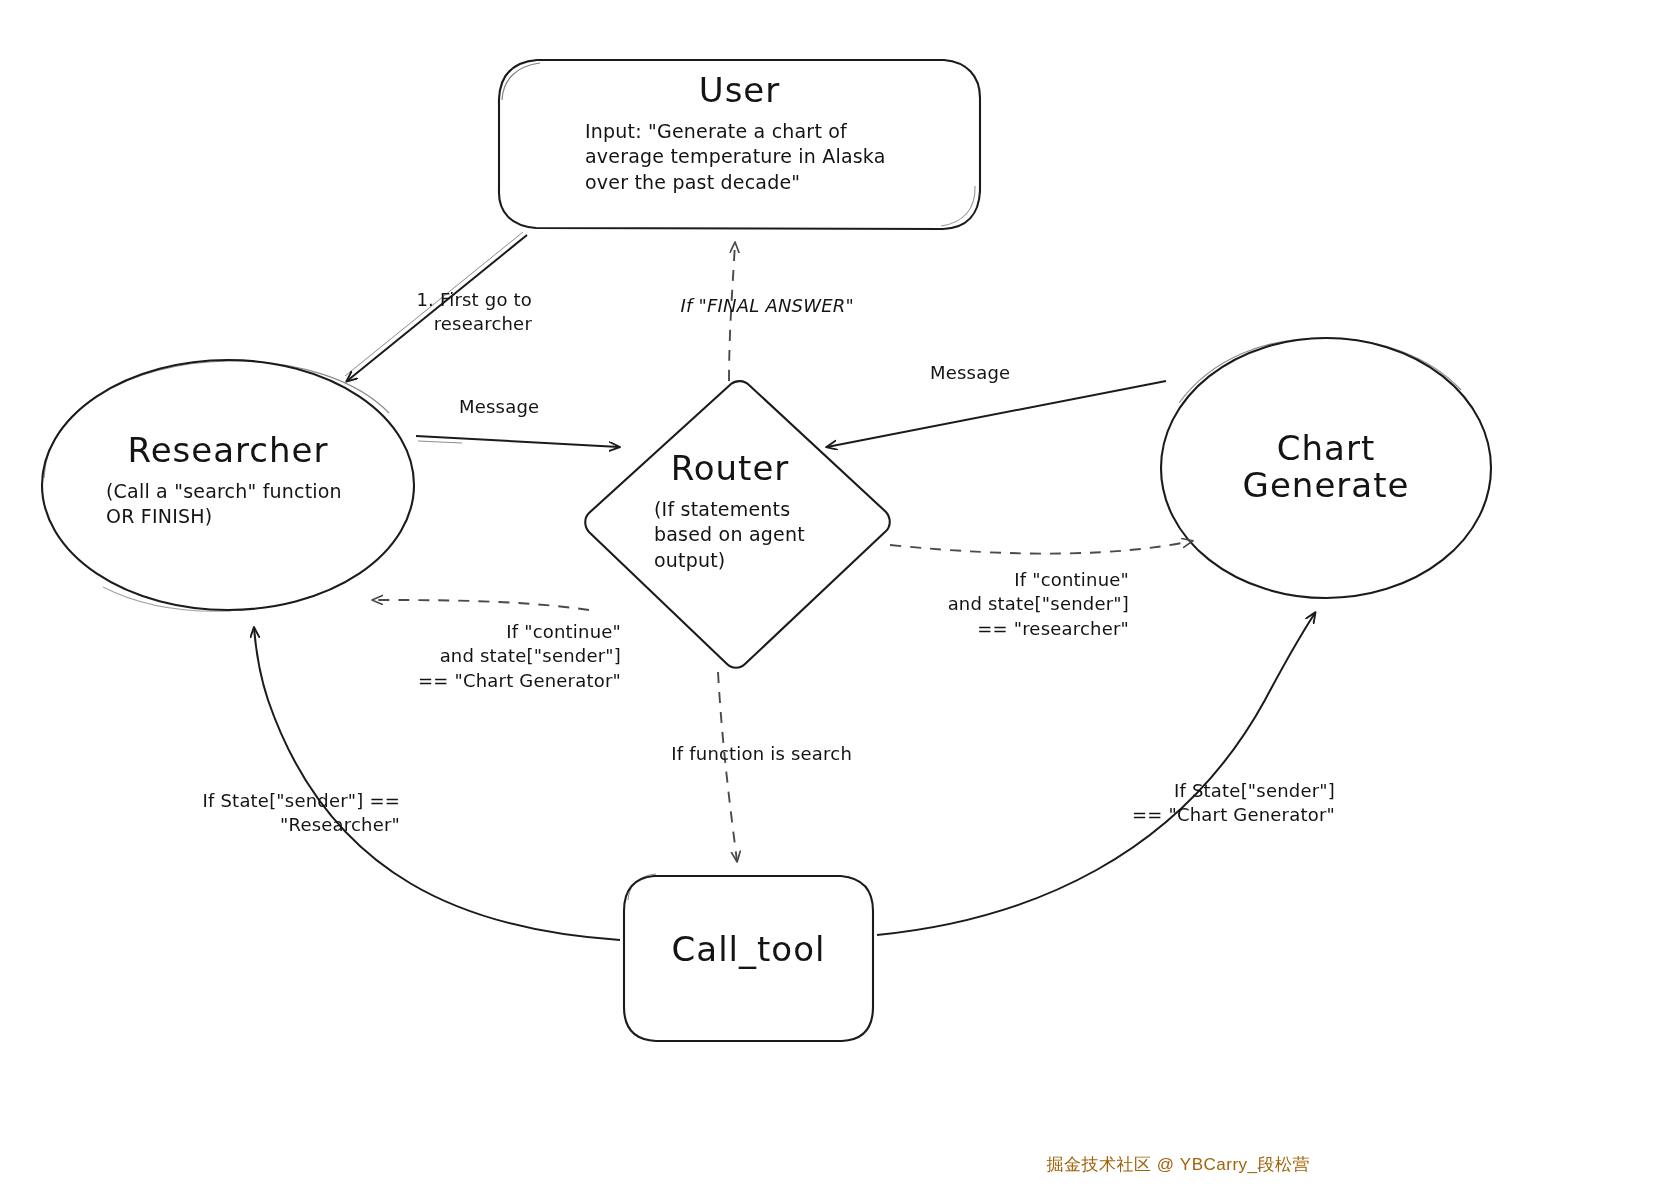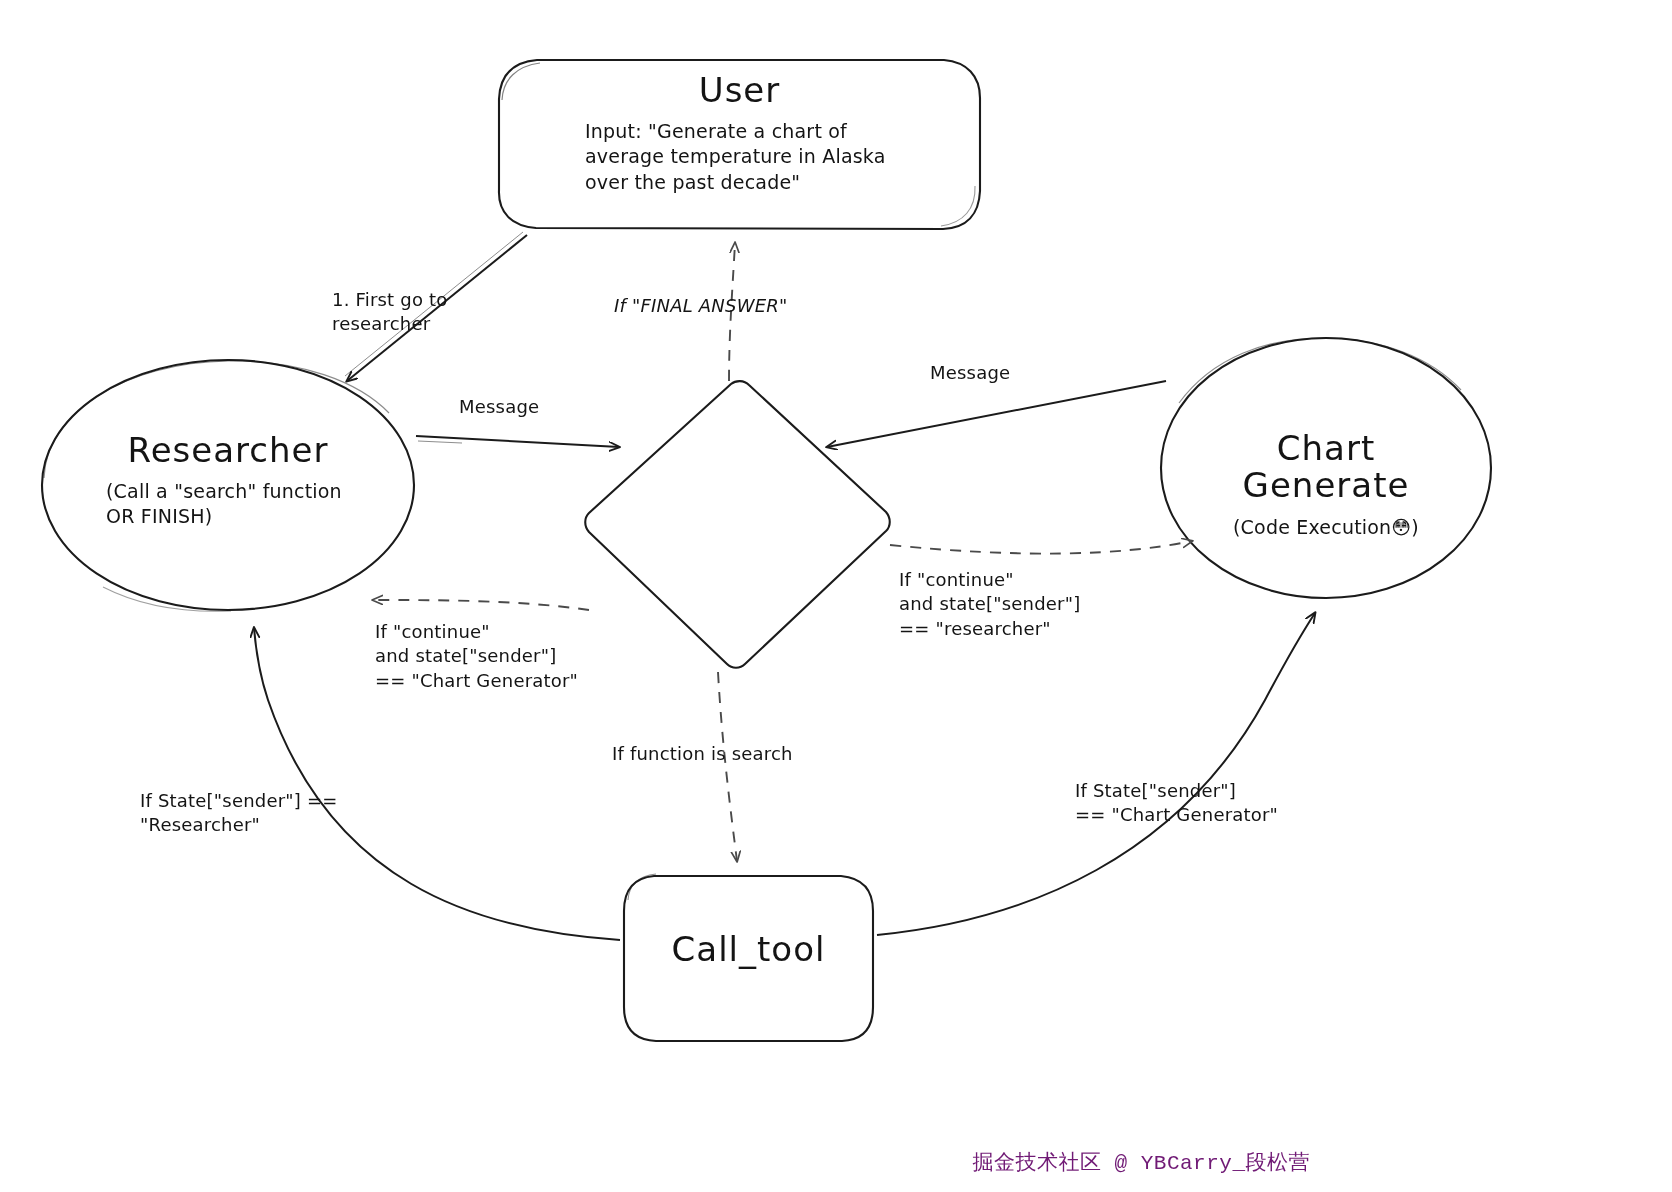--- a/index.html
+++ b/index.html
@@ -15,28 +15,28 @@
     font-family:"DejaVu Sans", sans-serif;
     color:#141414;
     pointer-events:none;
   }
   .node-title{font-size:34px;font-weight:400;letter-spacing:1px;line-height:1.1;}
   .node-sub{font-size:19px;line-height:1.32;margin-top:10px;letter-spacing:.2px;}
   .edge-label{
     position:absolute;
     font-family:"DejaVu Sans", sans-serif;
     font-size:18px;line-height:1.35;
-    color:#141414;text-align:left;white-space:pre-line;
+    color:#141414;text-align:right;white-space:pre-line;
     letter-spacing:.2px;
   }
   .edge-label.italicish{font-style:italic;}
   .watermark{
     position:absolute;right:26px;bottom:16px;
-    font-size:21px;color:#701a75;
-    font-family:Liberation Mono, monospace;
+    font-size:17px;color:#a16207;
+    font-family:Liberation Sans, sans-serif;
     letter-spacing:.5px;white-space:nowrap;
   }
   .emoji{font-size:19px;}
 </style>
 </head>
 <body>
 
 <div id="canvas">
 
   <svg class="layer" viewBox="0 0 1672 1192">
@@ -123,27 +123,30 @@
 average temperature in Alaska
 over the past decade"</div>
   </div>
 
   <div class="node-text" style="left:42px;top:432px;width:372px;">
     <div class="node-title">Researcher</div>
     <div class="node-sub" style="white-space:pre-line;text-align:left;padding-left:64px;">(Call a "search" function
 OR FINISH)</div>
   </div>
 
+  <div class="node-text" style="left:600px;top:450px;width:260px;">
+    <div class="node-title">Router</div>
+    <div class="node-sub" style="white-space:pre-line;text-align:left;padding-left:54px;">(If statements
+based on agent
+output)</div>
+  </div>
 
   <div class="node-text" style="left:1161px;top:405px;width:330px;margin-top:25px;">
     <div class="node-title">Chart</div>
     <div class="node-title">Generate</div>
-    <div class="node-sub">
-      <span>(Code Execution</span><span class="emoji">😳</span><span>)</span>
-    </div>
   </div>
 
   <div class="node-text" style="left:624px;top:931px;width:249px;">
     <div class="node-title">Call_tool</div>
   </div>
 
   <div class="edge-label" style="left:332px;top:288px;width:200px;">1. First go to
 researcher</div>
 
   <div class="edge-label" style="left:459px;top:395px;width:120px;text-align:left;">Message</div>

